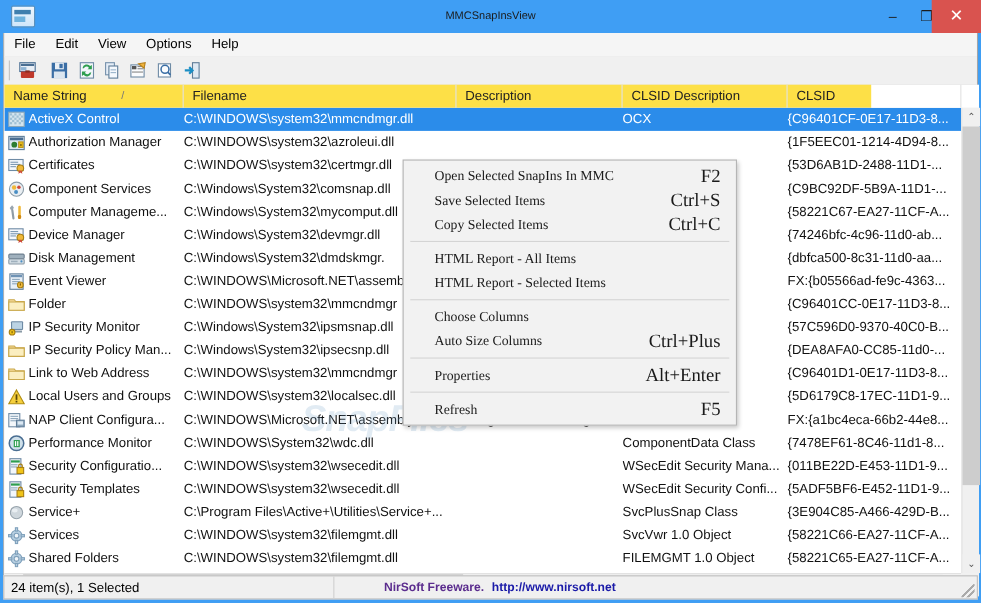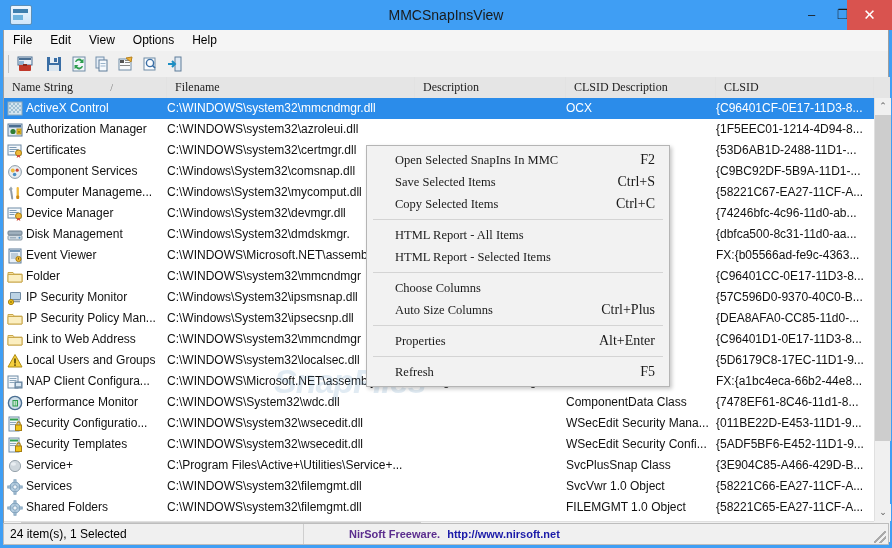--- a/index.html
+++ b/index.html
@@ -26,21 +26,21 @@
   #app-icon:before{
     content:"";position:absolute;left:2px;top:3px;width:15px;height:4px;
     background:#3f7fae;
   }
   #app-icon:after{
     content:"";position:absolute;left:2px;top:9px;width:10px;height:5px;
     background:#6fb3de;
   }
   #title-text{
     position:absolute;left:0;top:0;width:892px;height:30px;line-height:30px;
-    text-align:center;color:#1a1a1a;font-size:14px;
+    text-align:center;color:#1a1a1a;font-size:10px;
   }
   .wbtn{
     position:absolute;top:0;height:30px;width:33px;
     color:#1c1c1c;font-size:13px;line-height:30px;text-align:center;
     cursor:default;
   }
   #btn-min{right:64px;}
   #btn-max{right:33px;}
   #btn-close{right:0;width:45px;background:#d9534f;color:#fff;font-size:15px;}
   
@@ -67,22 +67,22 @@
   .tbicon{
     position:absolute;top:4px;width:18px;height:18px;cursor:default;
   }
   .tbicon svg{display:block;}
   
   #listwrap{
     position:absolute;left:0;top:47px;width:886px;height:465px;
     background:#fff;
   }
   #header{
-    position:absolute;left:0;top:0;width:886px;height:21px;
-    background:#e5e5e5;border-bottom:1px solid #d6d6d6;font-family:Liberation Serif, serif;
+    position:absolute;left:0;top:0;width:788px;height:21px;
+    background:#fde047;border-bottom:1px solid #d6d6d6;
   }
   .hcell{
     position:absolute;top:0;height:21px;line-height:21px;
     font-size:12px;color:#222;border-right:1px solid #e2e2e2;
     box-sizing:border-box;padding-left:8px;overflow:hidden;white-space:nowrap;
     cursor:default;
   }
   .sortmark{
     position:absolute;right:6px;top:0;line-height:21px;
     font-size:10px;color:#777;
@@ -175,21 +175,21 @@
     background:#f2f2f2;border:1px solid #b5b5b5;
     box-shadow:2px 2px 4px rgba(0,0,0,.22);
     padding:3px 0;box-sizing:border-box;
   }
   .mi{
     position:relative;height:22px;line-height:22px;
     font-size:12.5px;color:#1a1a1a;padding-left:28px;cursor:default;font-family:Liberation Serif, serif;
   }
   .mi .sc{
     position:absolute;right:14px;top:0;line-height:22px;
-    font-size:14px;color:#1a1a1a;
+    font-size:17px;color:#1a1a1a;
   }
   .msep{height:1px;margin:4px 6px;background:#d4d4d4;}
 </style>
 </head>
 <body>
 
 <div id="window">
 
   <div id="titlebar">
     <div id="app-icon"></div>

